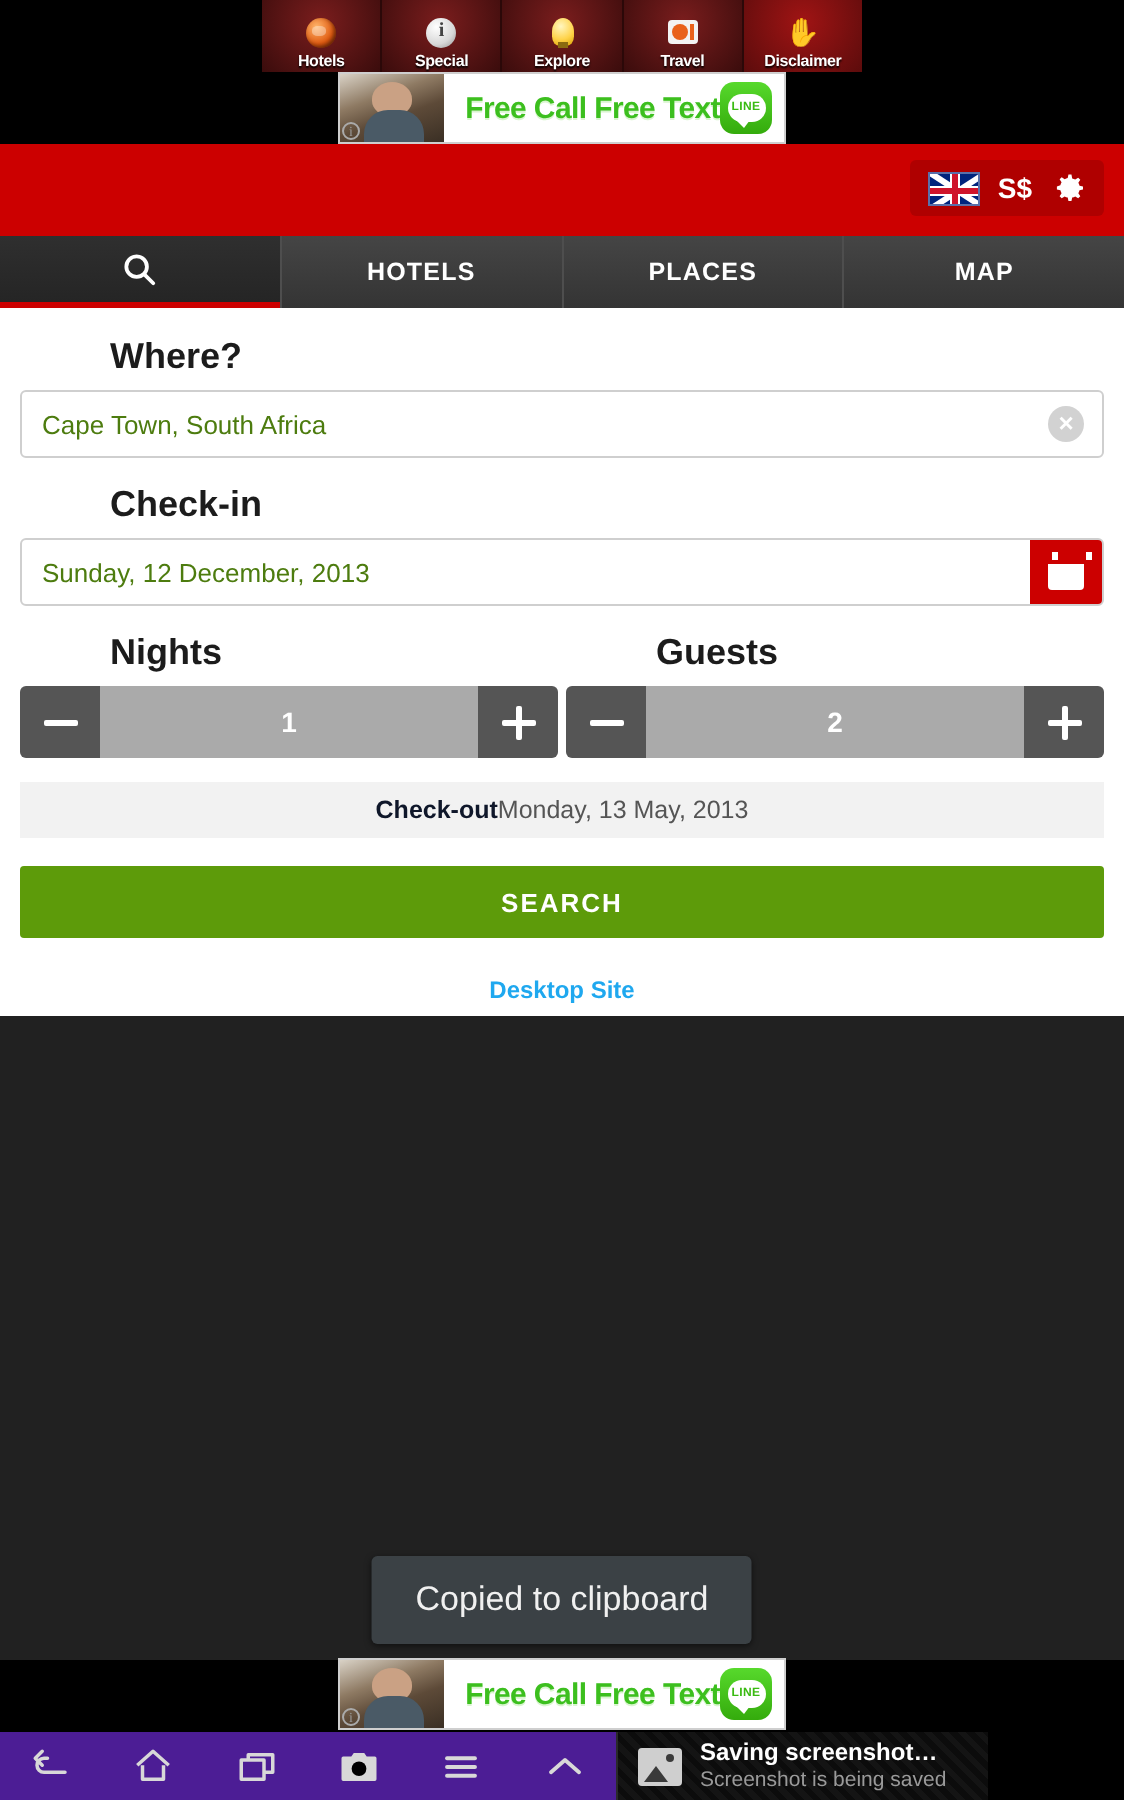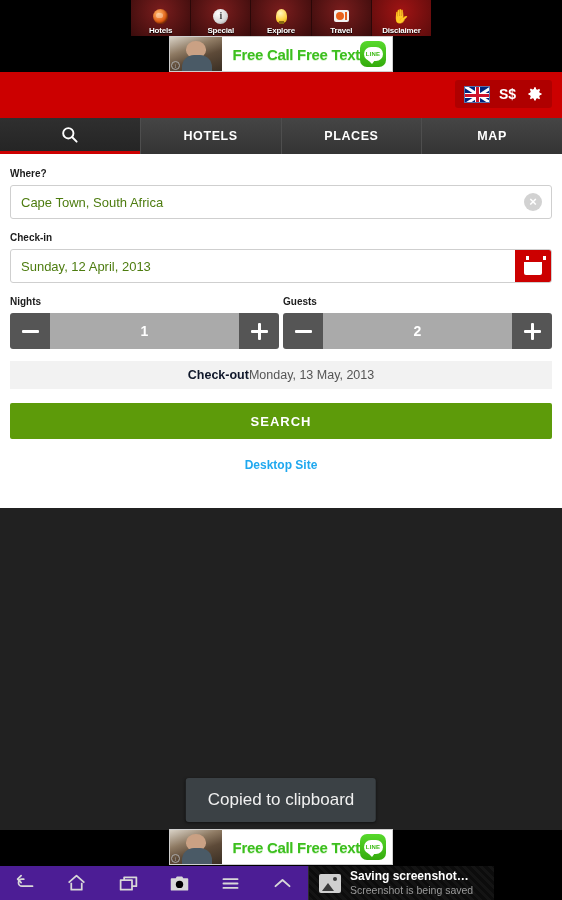--- a/index.html
+++ b/index.html
@@ -99,21 +99,21 @@
     font-size: 12.5px; font-weight: bold; letter-spacing: .6px; border-left: 1px solid #4e4e4e;
     background: linear-gradient(180deg,#454545,#343434); }
   .tab:first-child { border-left: none; }
   .tab.active { background: linear-gradient(180deg,#2f2f2f,#252525);
     border-bottom: 3px solid #cc0000; }
   .tab svg { display: block; }
 
   
   .form { position: absolute; left: 0; top: 154px; width: 562px; height: 354px; background: #fff;
     padding: 14px 10px 0; }
-  .lbl { font-size: 10px; font-weight: bold; color: #1c1c1c; margin-bottom: 6px; }
+  .lbl { font-size: 18px; font-weight: bold; color: #1c1c1c; margin-bottom: 6px; margin-left: 45px; }
   .field { height: 34px; border: 1px solid #cfcfcf; border-radius: 3px; background: #fff;
     display: flex; align-items: center; margin-bottom: 13px; }
   .field .val { flex: 1; padding: 0 10px; font-size: 13px; color: #4d7c0f; }
   .clear-x { width: 18px; height: 18px; border-radius: 50%; background: #d2d2d2; color: #fff;
     font-size: 13px; line-height: 17px; text-align: center; margin-right: 9px; font-weight: bold; }
   .cal-btn { width: 36px; align-self: stretch; background: #cc0000; display: flex;
     align-items: center; justify-content: center; border-radius: 0 2px 2px 0; }
   .cal-ico { width: 18px; height: 17px; background: #fff; border-radius: 2px; position: relative; }
   .cal-ico::before { content:""; position:absolute; left:0; top:0; width:18px; height:4px;
     background:#cc0000; }
@@ -255,21 +255,21 @@
   <div class="form">
 
     <div class="lbl">Where?</div>
     <div class="field">
       <div class="val" placeholder="Enter a destination">Cape Town, South Africa</div>
       <div class="clear-x">×</div>
     </div>
 
     <div class="lbl">Check-in</div>
     <div class="field">
-      <div class="val">Sunday, 12 April, 2013</div>
+      <div class="val">Sunday, 12 December, 2013</div>
       <div class="cal-btn">
         <div class="cal-ico"></div>
       </div>
     </div>
 
     <div class="row2">
       <div class="col">
         <div class="lbl">Nights</div>
         <div class="stepper">
           <div class="st-btn">

